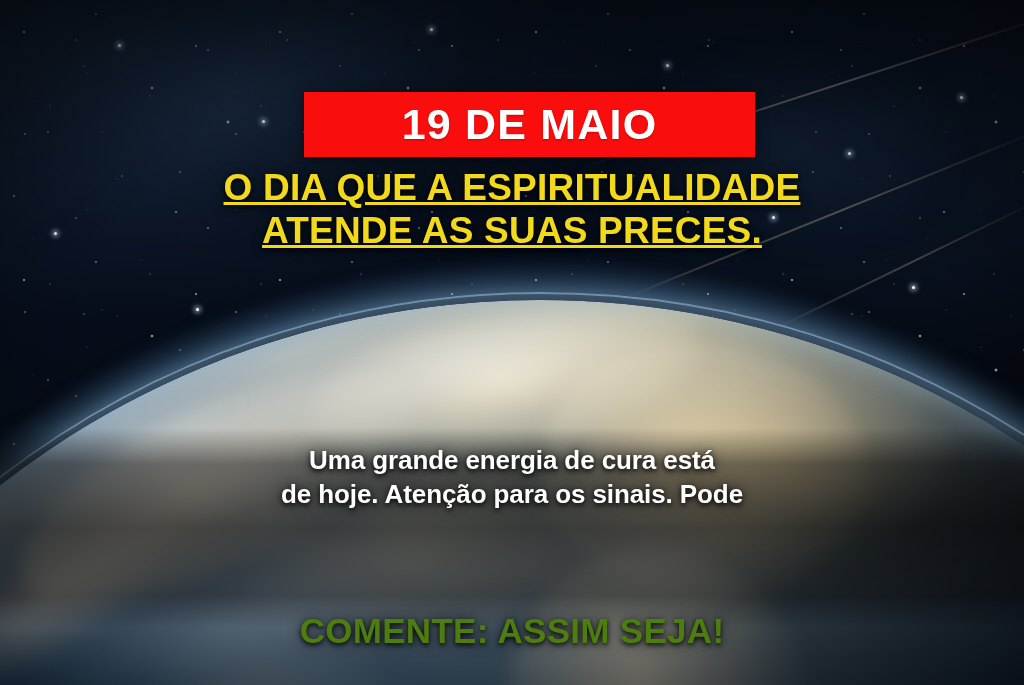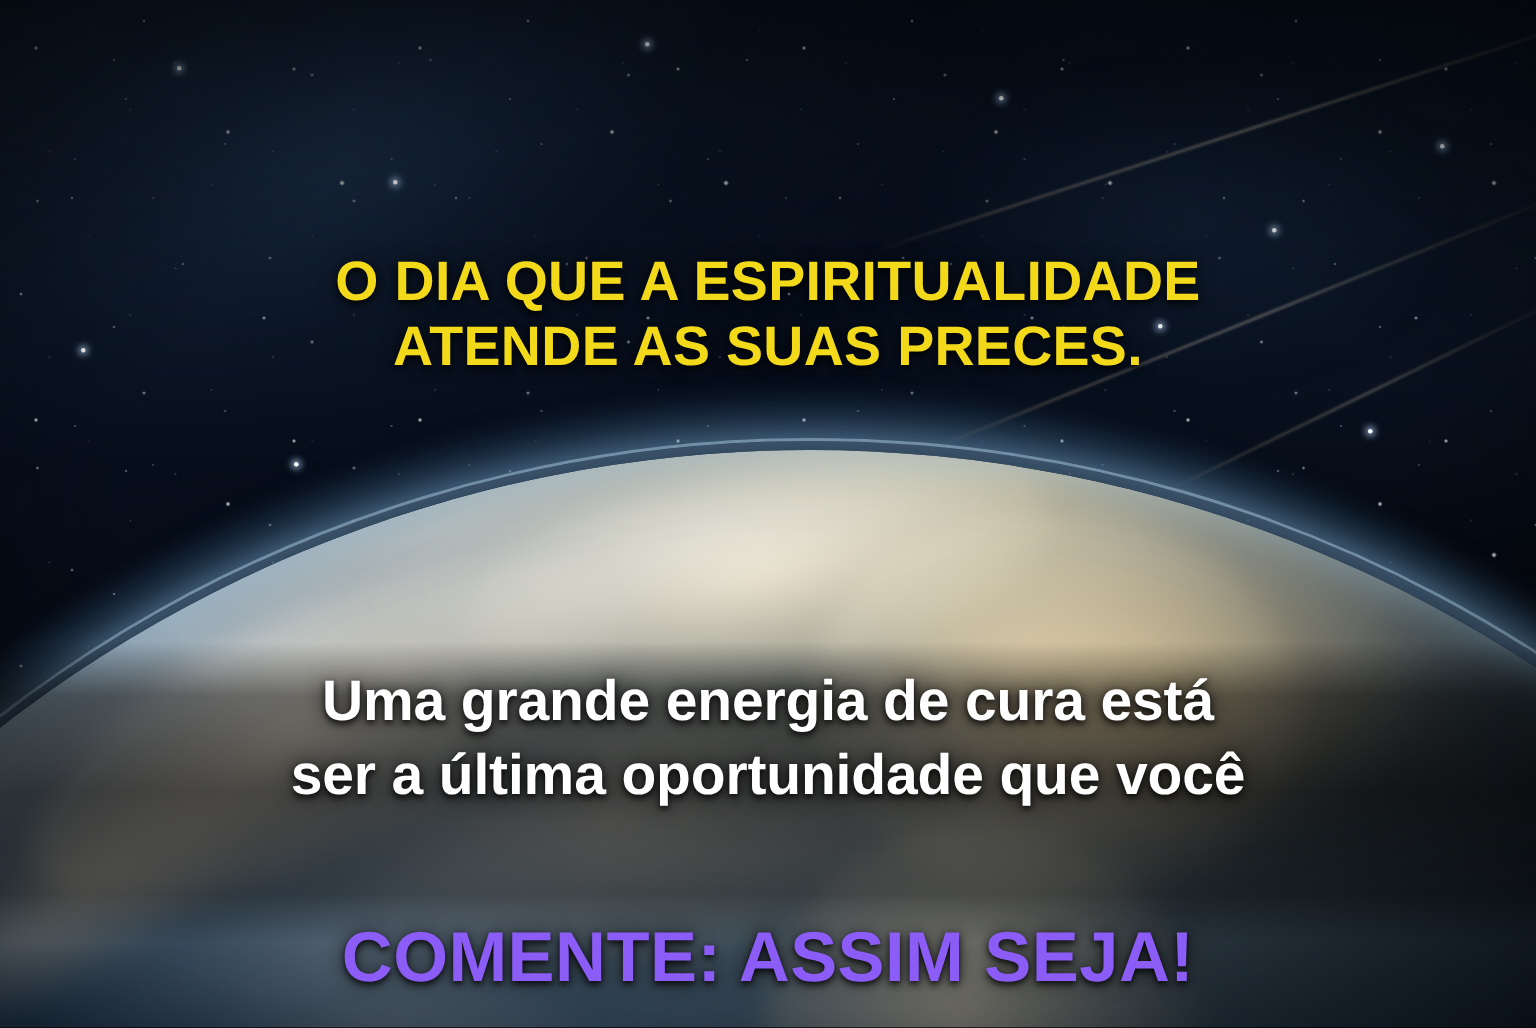--- a/index.html
+++ b/index.html
@@ -302,47 +302,47 @@
     text-align: center;
     color: #f2d91a;
     font-size: 37px;
     font-weight: 700;
     line-height: 1.17;
     letter-spacing: 0.2px;
     text-shadow:
       0 2px 4px rgba(0,0,0,.80),
       0 0 12px rgba(0,0,0,.55);
   }
-  .headline .hl-line { display: block; white-space: nowrap; }
+  .headline .hl-line { display: block; white-space: nowrap; text-decoration: underline; }
 
   .body-copy {
     position: absolute;
     left: 52px;
     top: 444px;
     width: 920px;
     text-align: center;
     color: #ffffff;
-    font-size: 38px;
+    font-size: 26px;
     font-weight: 700;
     line-height: 1.30;
     letter-spacing: -0.1px;
     text-shadow:
       0 2px 5px rgba(0,0,0,.92),
       0 0 14px rgba(0,0,0,.70);
   }
   .body-copy .bc-line { display: block; white-space: nowrap; }
 
   .cta {
     position: absolute;
     left: 52px;
     top: 612px;
     width: 920px;
     text-align: center;
-    color: #8b5cf6;
-    font-size: 47px;
+    color: #4d7c0f;
+    font-size: 35px;
     font-weight: 700;
     letter-spacing: 0.3px;
     line-height: 1.1;
     white-space: nowrap;
     text-shadow:
       0 2px 5px rgba(0,0,0,.88),
       0 0 14px rgba(0,0,0,.60);
   }
 </style>
 </head>
@@ -396,27 +396,30 @@
   <div class="atmo-glow"></div>
   <div class="atmo-rim"></div>
   <div class="limb-flare"></div>
 
   <div class="top-scrim"></div>
   <div class="text-scrim"></div>
   <div class="vignette"></div>
 
   <div class="content">
 
+    <div class="date-banner">
+      <span>19 DE MAIO</span>
+    </div>
 
     <div class="headline">
       <span class="hl-line">O DIA QUE A ESPIRITUALIDADE</span>
       <span class="hl-line">ATENDE AS SUAS PRECES.</span>
     </div>
 
     <div class="body-copy">
       <span class="bc-line">Uma grande energia de cura está</span>
-      <span class="bc-line">ser a última oportunidade que você</span>
+      <span class="bc-line">de hoje. Atenção para os sinais. Pode</span>
     </div>
 
     <div class="cta">COMENTE: ASSIM SEJA!</div>
 
   </div>
 </div>
 
 </body></html>

